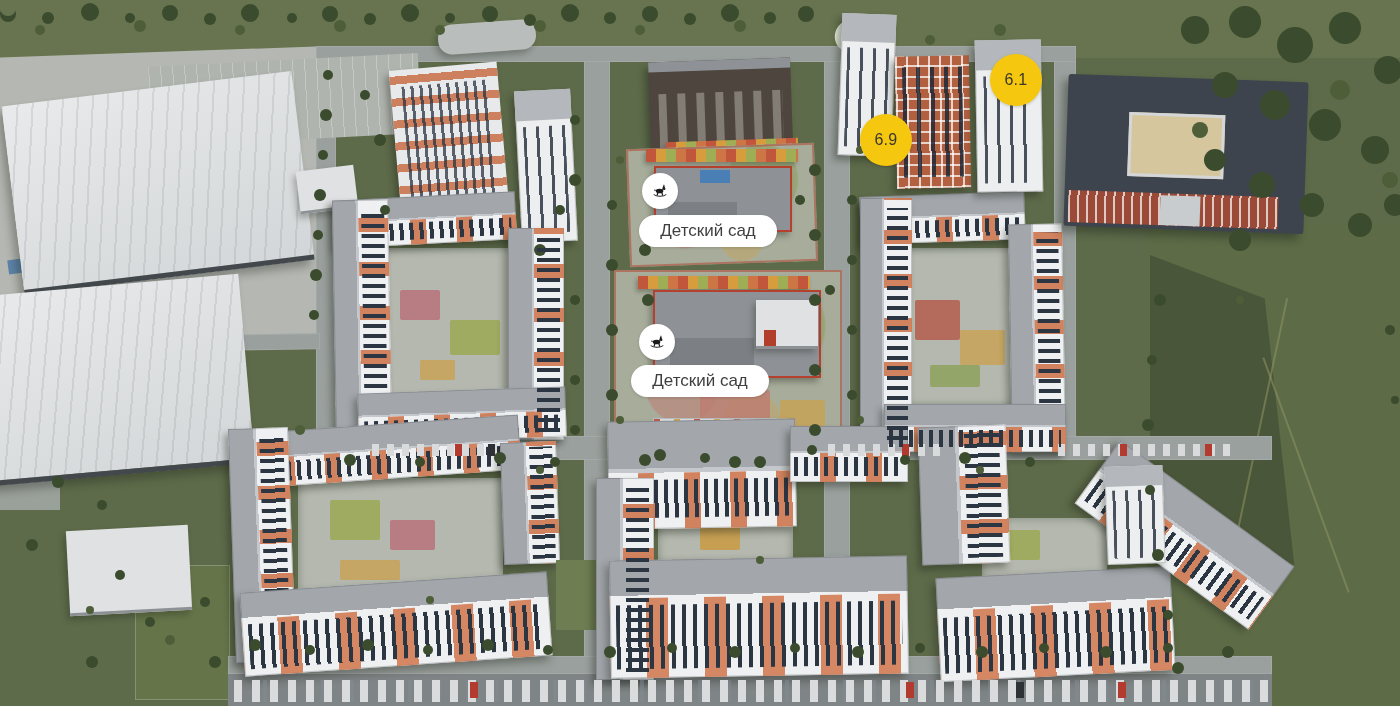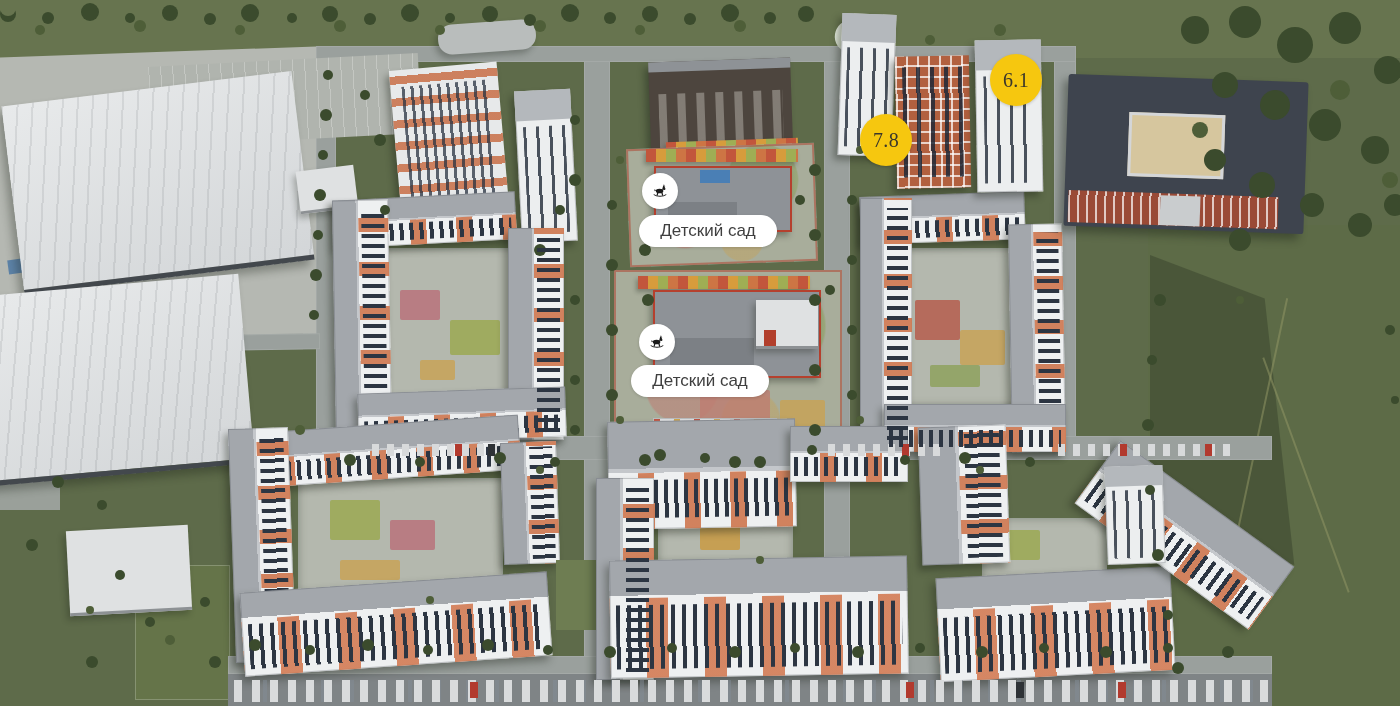--- a/index.html
+++ b/index.html
@@ -63,22 +63,22 @@
   .cars{background:repeating-linear-gradient(90deg,#d8dadb 0 7px,transparent 7px 15px);}
   .cars2{background:repeating-linear-gradient(90deg,#d9dbdc 0 8px,transparent 8px 18px),
               repeating-linear-gradient(90deg,rgba(130,140,150,.5) 0 4px,transparent 4px 29px);}
   .t{position:absolute;width:16px;height:16px;border-radius:50%;background:transparent;left:0;top:0;}
 
   
   .overlay{position:absolute;inset:0;z-index:30;pointer-events:none;}
   .overlay > *{pointer-events:auto;}
   .badge{position:absolute;width:52px;height:52px;border-radius:50%;
          display:flex;align-items:center;justify-content:center;
-         font-size:20px;font-weight:500;letter-spacing:.3px;cursor:pointer;
-         box-shadow:0 1px 3px rgba(0,0,0,.18);font-family:Liberation Serif, serif;}
+         font-size:16px;font-weight:500;letter-spacing:.3px;cursor:pointer;
+         box-shadow:0 1px 3px rgba(0,0,0,.18);}
   .poi-circle{position:absolute;width:36px;height:36px;border-radius:50%;background:#fff;
          display:flex;align-items:center;justify-content:center;cursor:pointer;
          box-shadow:0 1px 3px rgba(0,0,0,.18);}
   .poi-pill{position:absolute;height:32px;min-width:110px;padding:0 14px;border-radius:16px;background:#fff;
          display:flex;align-items:center;justify-content:center;cursor:pointer;
          font-size:17px;color:#3f3f3f;box-shadow:0 1px 3px rgba(0,0,0,.15);white-space:nowrap;}
   .leaf{position:absolute;left:835px;top:20px;width:27px;height:31px;
         background:linear-gradient(135deg,#f7faf3,#dbe6d2);
         border-radius:60% 4% 55% 60%;transform:rotate(18deg);opacity:.92;}
 </style>
@@ -250,21 +250,21 @@
     </div>
   </div>
 
   <div class="overlay">
 
     <div class="badge" style="left: 990px; top: 54px; background: rgb(246, 199, 15); color: rgb(58, 55, 44);">
       <span>6.1</span>
     </div>
 
     <div class="badge" style="left: 860px; top: 114px; background: rgb(246, 199, 15); color: rgb(58, 55, 44);">
-      <span>7.8</span>
+      <span>6.9</span>
     </div>
 
     <div class="poi-circle" style="left:642px;top:173px;">
       <span style="display:flex;">
         <svg width="20" height="20" viewBox="0 0 24 24" fill="#1b1b1b">
           <ellipse cx="11.5" cy="12" rx="4.5" ry="2.8"></ellipse>
           <path d="M14.5 10.5 L15.8 5.6 l2.5 1.2 -.7 1.5 1.2 1 -.9 1.5 -2.4-.4z"></path>
           <path d="M15.8 5.6 l.9-1.6 .9 2z"></path>
           <rect x="8.2" y="13.5" width="1.5" height="4.2" transform="rotate(14 8.9 15.6)"></rect>
           <rect x="14" y="13.5" width="1.5" height="4.2" transform="rotate(-14 14.7 15.6)"></rect>

